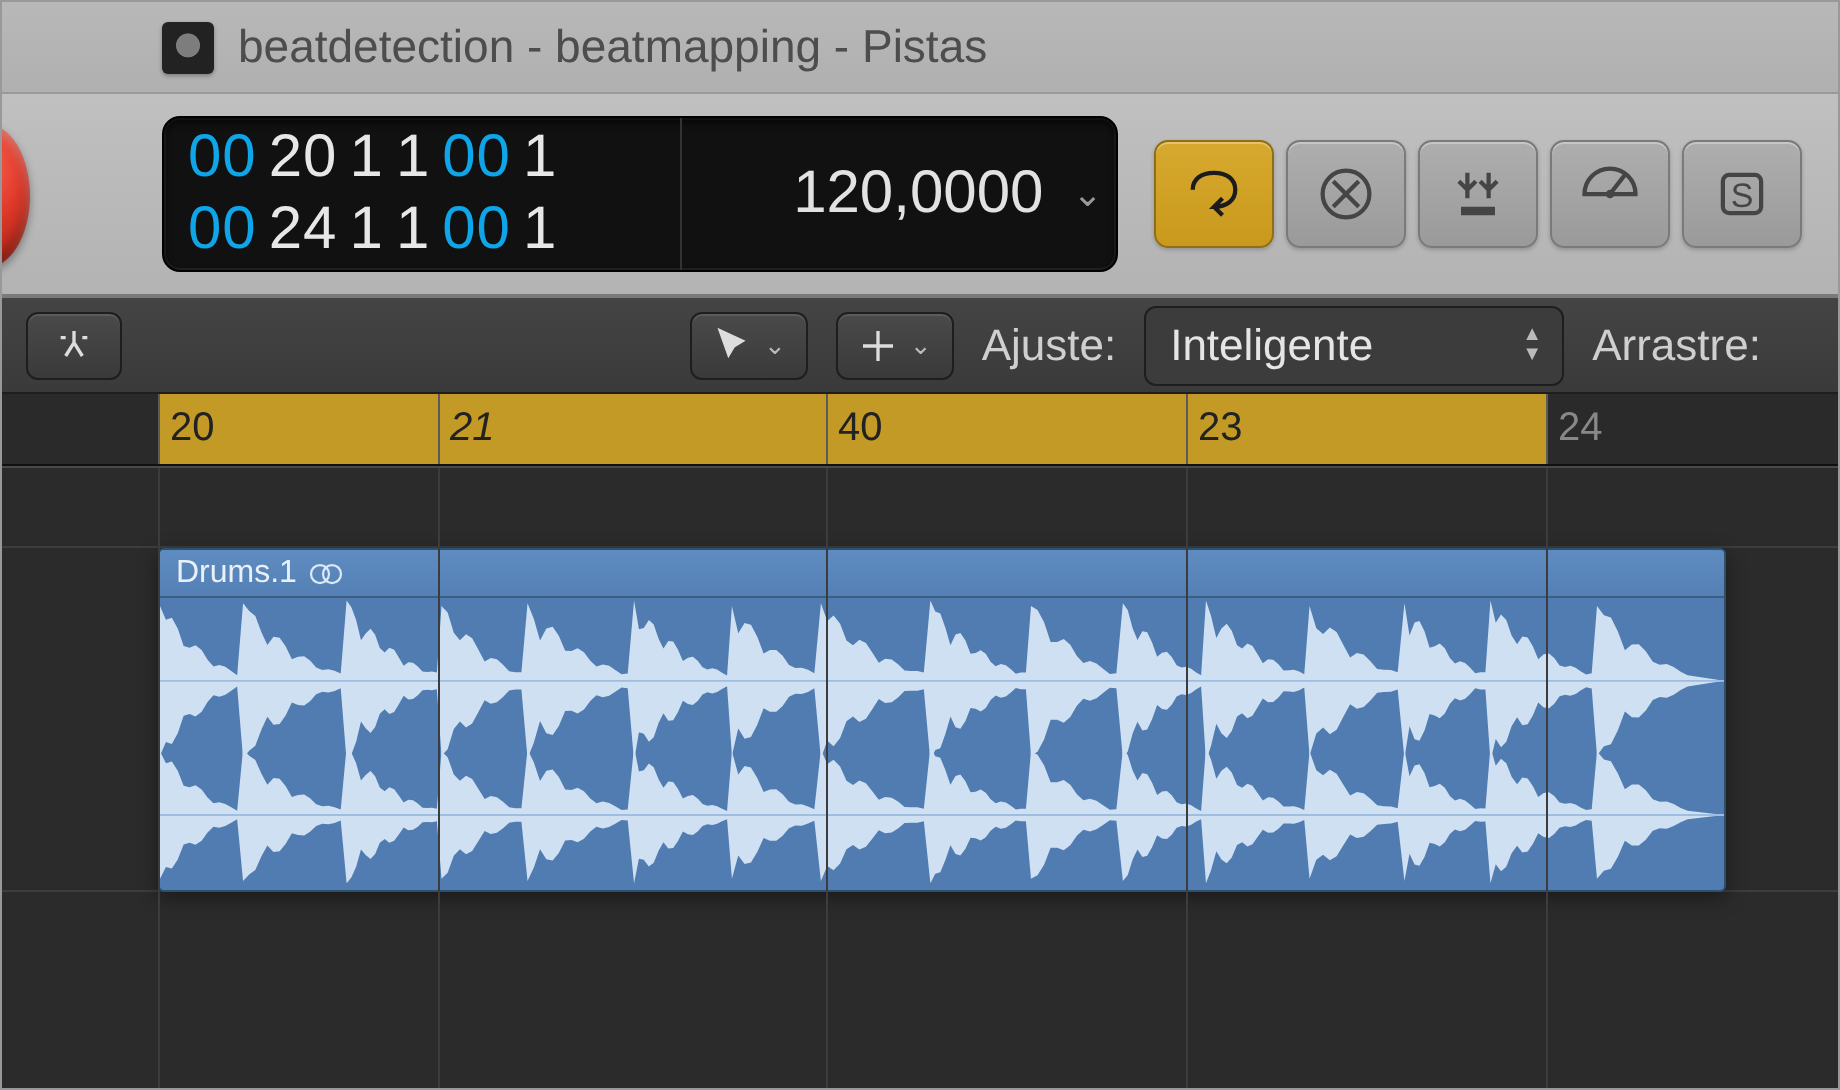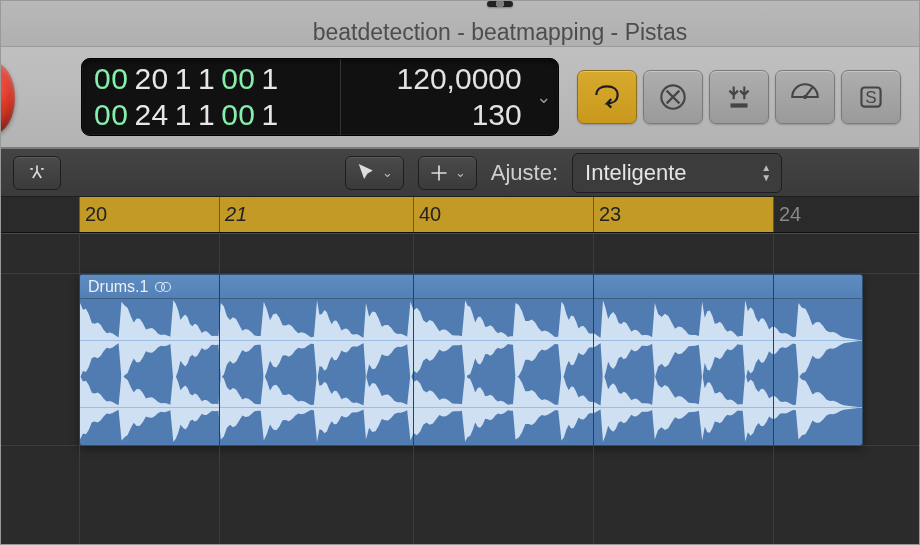--- a/index.html
+++ b/index.html
@@ -17,21 +17,20 @@
   .titlebar {
     height: 46px;
     background: linear-gradient(#b8b8b8,#b0b0b0);
     border-bottom: 1px solid #9a9a9a;
     display: flex;
     align-items: center;
     gap: 12px;
     padding-left: 80px;
     color: #4d4d4d;
     font-size: 23px;
-    flex-direction: column;
   }
   .titlebar .app-icon {
     width: 26px; height: 26px;
     border-radius: 3px;
     background: #333 radial-gradient(circle at 50% 45%, #7d7d7d 0 30%, #222 32% 100%);
     box-shadow: 0 1px 2px rgba(0,0,0,.3);
   }
 
   
   .toolbar-top {
@@ -72,21 +71,21 @@
   .lcd .col { display:flex; flex-direction:column; justify-content:center;}
   .lcd .locator {
     width: 238px;
     padding: 0 8px 0 12px;
     font-size: 30px;
     line-height: 36px;
     font-weight: 400;
     letter-spacing: .5px;
   }
   .lcd .locator .row{display:flex; gap:6px; align-items:baseline;}
-  .lcd .dim { color:#86efac; }
+  .lcd .dim { color:#0ea5e9; }
   .lcd .num { color:#e7e7e7; min-width:1ch;}
   .lcd .sep { border-left:1px solid #333; }
   .lcd .tempo {
     width: 200px;
     padding: 0 8px 0 16px;
     text-align: right;
     font-size: 30px;
     line-height: 36px;
     margin-left: 32px;
   }
@@ -255,23 +254,20 @@
         <span class="num">1</span>
         <span class="num">1</span>
         <span class="dim">00</span>
           <span class="num">1</span>
       </div>
     </div>
     <div class="col tempo sep">
       <div class="row">
           <span>120,0000</span>
         </div>
-      <div class="row">
-          <span>130</span>
-        </div>
     </div>
     <div class="chev">⌄</div>
   </div>
 
   <div class="btn-row">
     <div class="tb-btn active" title="cycle">
       <svg viewBox="0 0 32 32">
           <path d="M6 14c0-5 4-8 10-8s10 3 10 8-4 8-10 8l4-4m-4 4 4 4"></path>
         </svg>
     </div>
@@ -322,20 +318,21 @@
     <span class="chev">⌄</span>
   </div>
   <span class="lbl">Ajuste:</span>
   <div class="snap-dd">
     <span>Inteligente</span>
     <span class="chev2">
         <span>▲</span>
         <span>▼</span>
       </span>
   </div>
+  <span class="lbl">Arrastre:</span>
 </div>
 
 <div class="ruler">
   <div class="ruler-cycle" id="cycle-region" style="left: 78px; width: 694px;"></div>
 
 <div class="ruler-tick" style="left: 78px;">20</div>
     <div class="ruler-tick" style="left: 218px; font-style: italic;">21</div>
     <div class="ruler-tick" style="left: 412px;">40</div>
     <div class="ruler-tick" style="left: 592px;">23</div>
     <div class="ruler-tick outside" style="left: 772px;">24</div>

